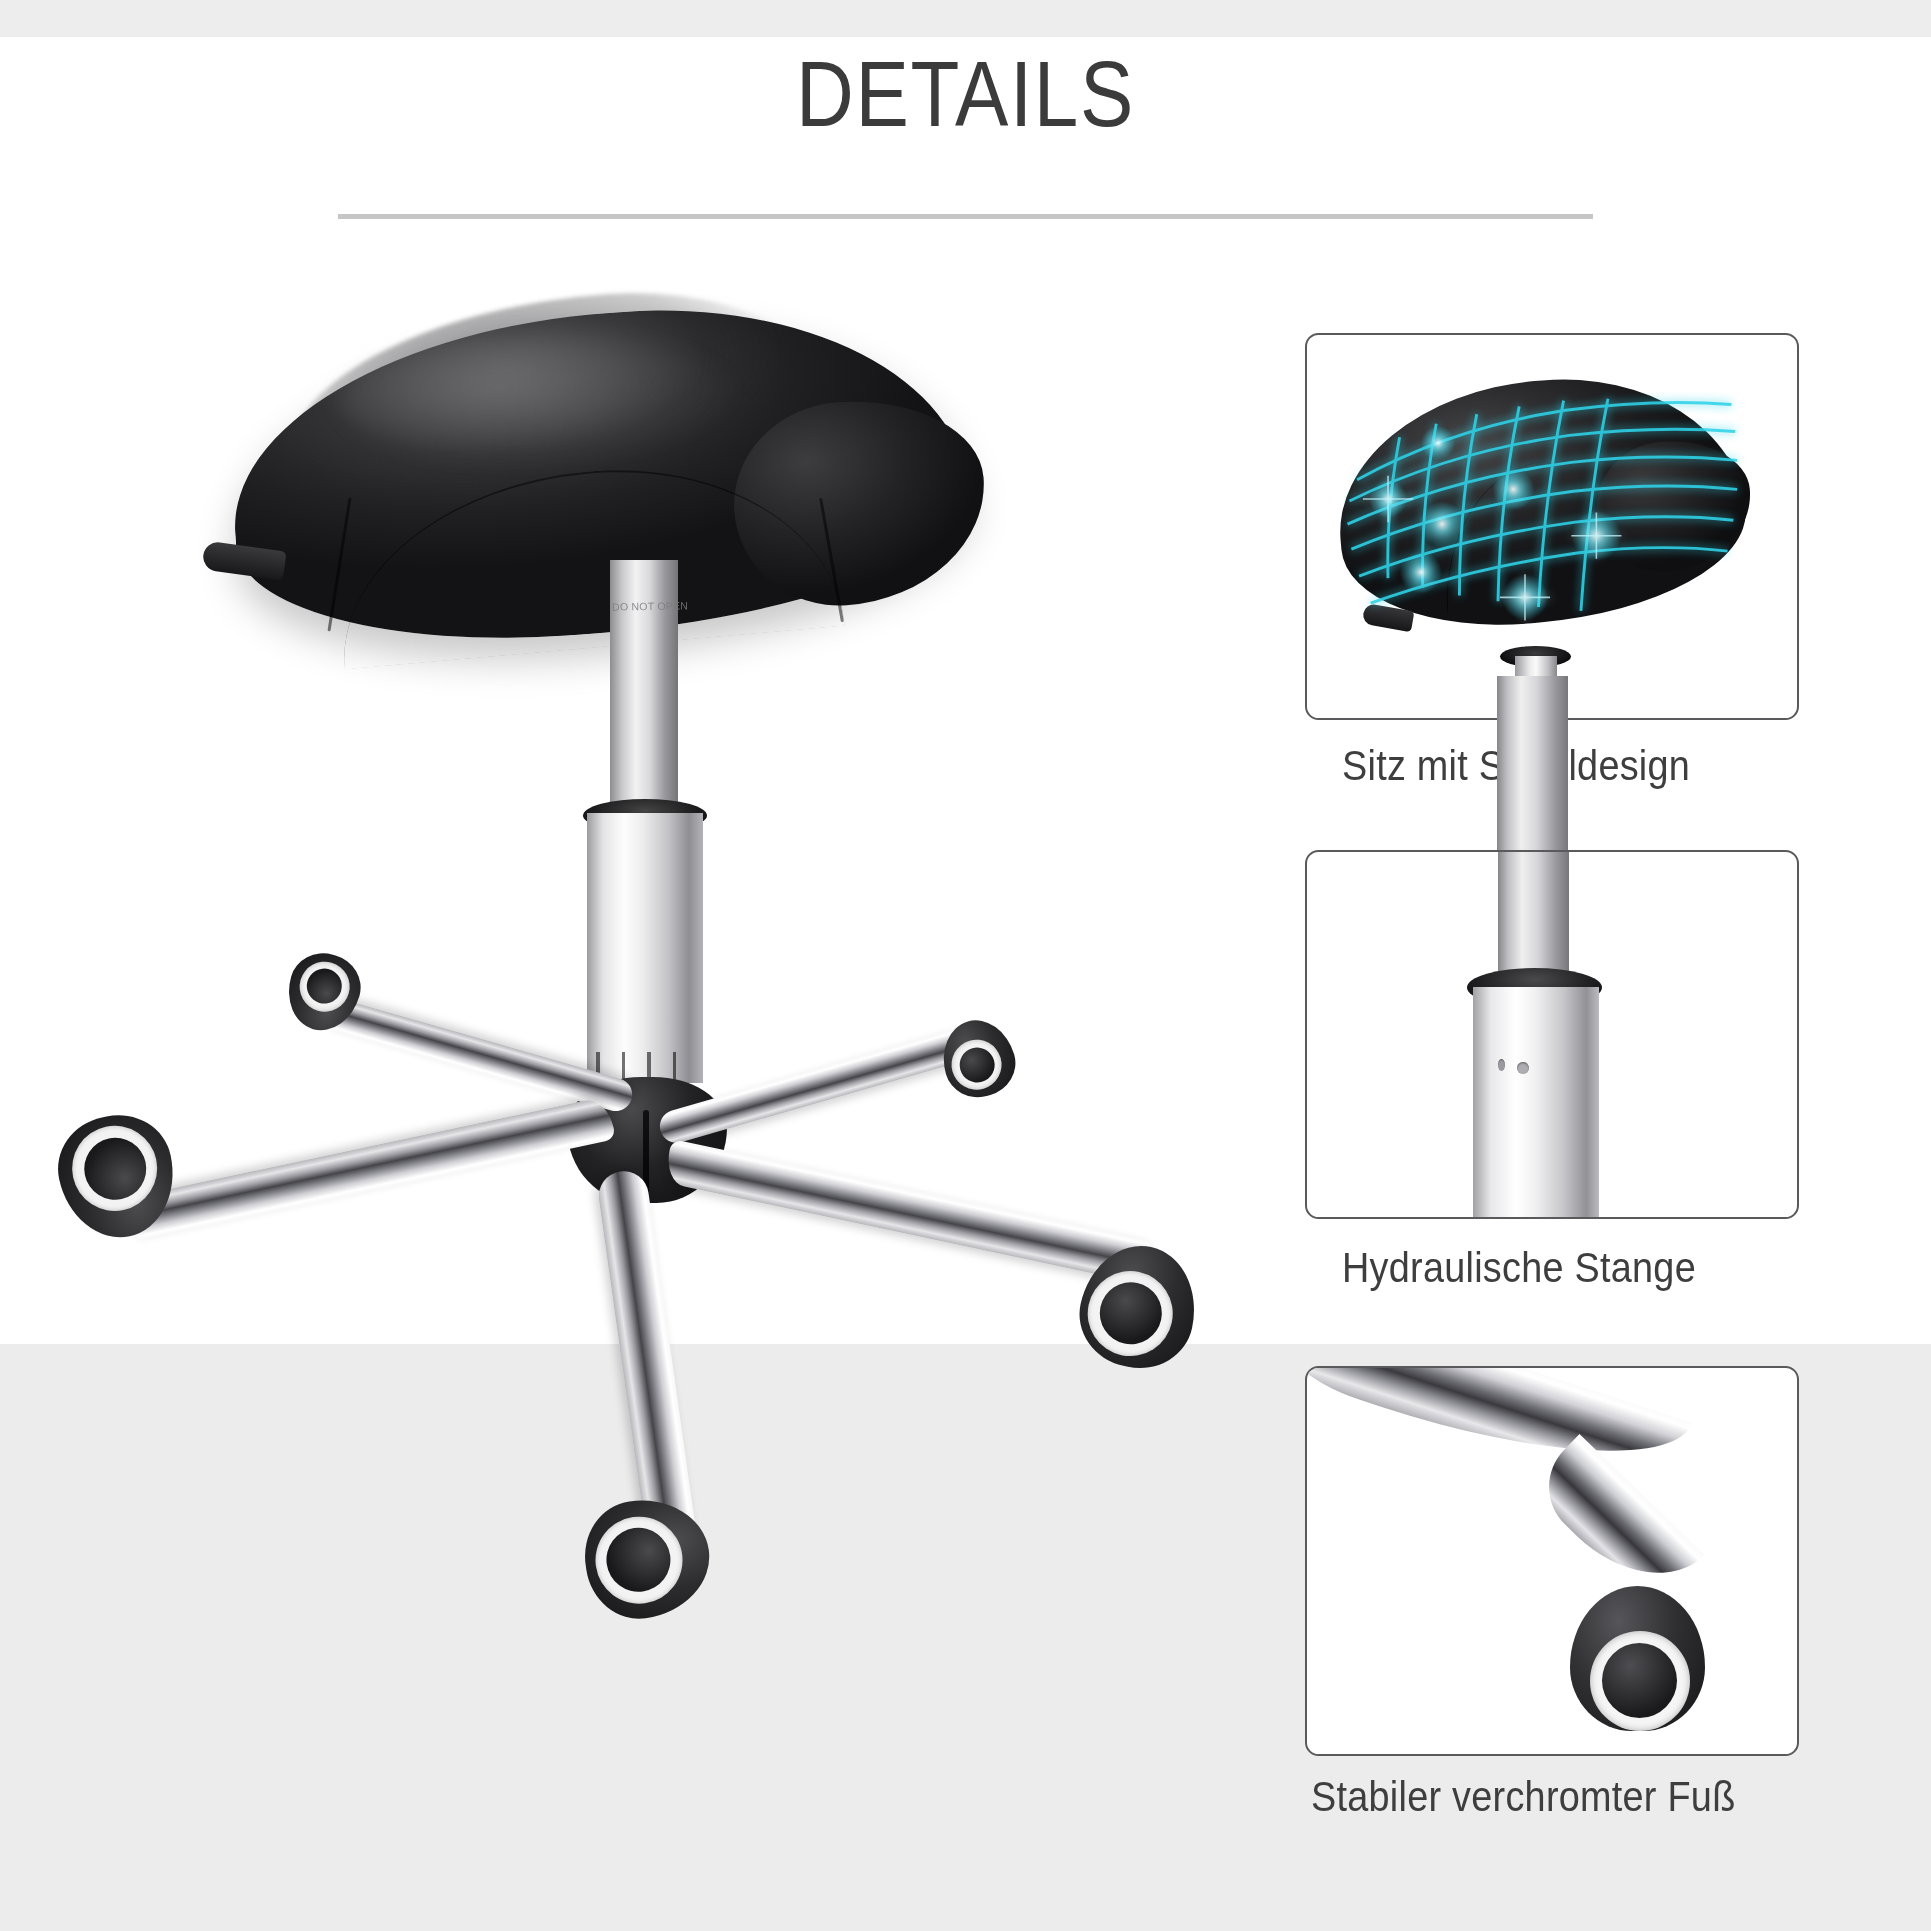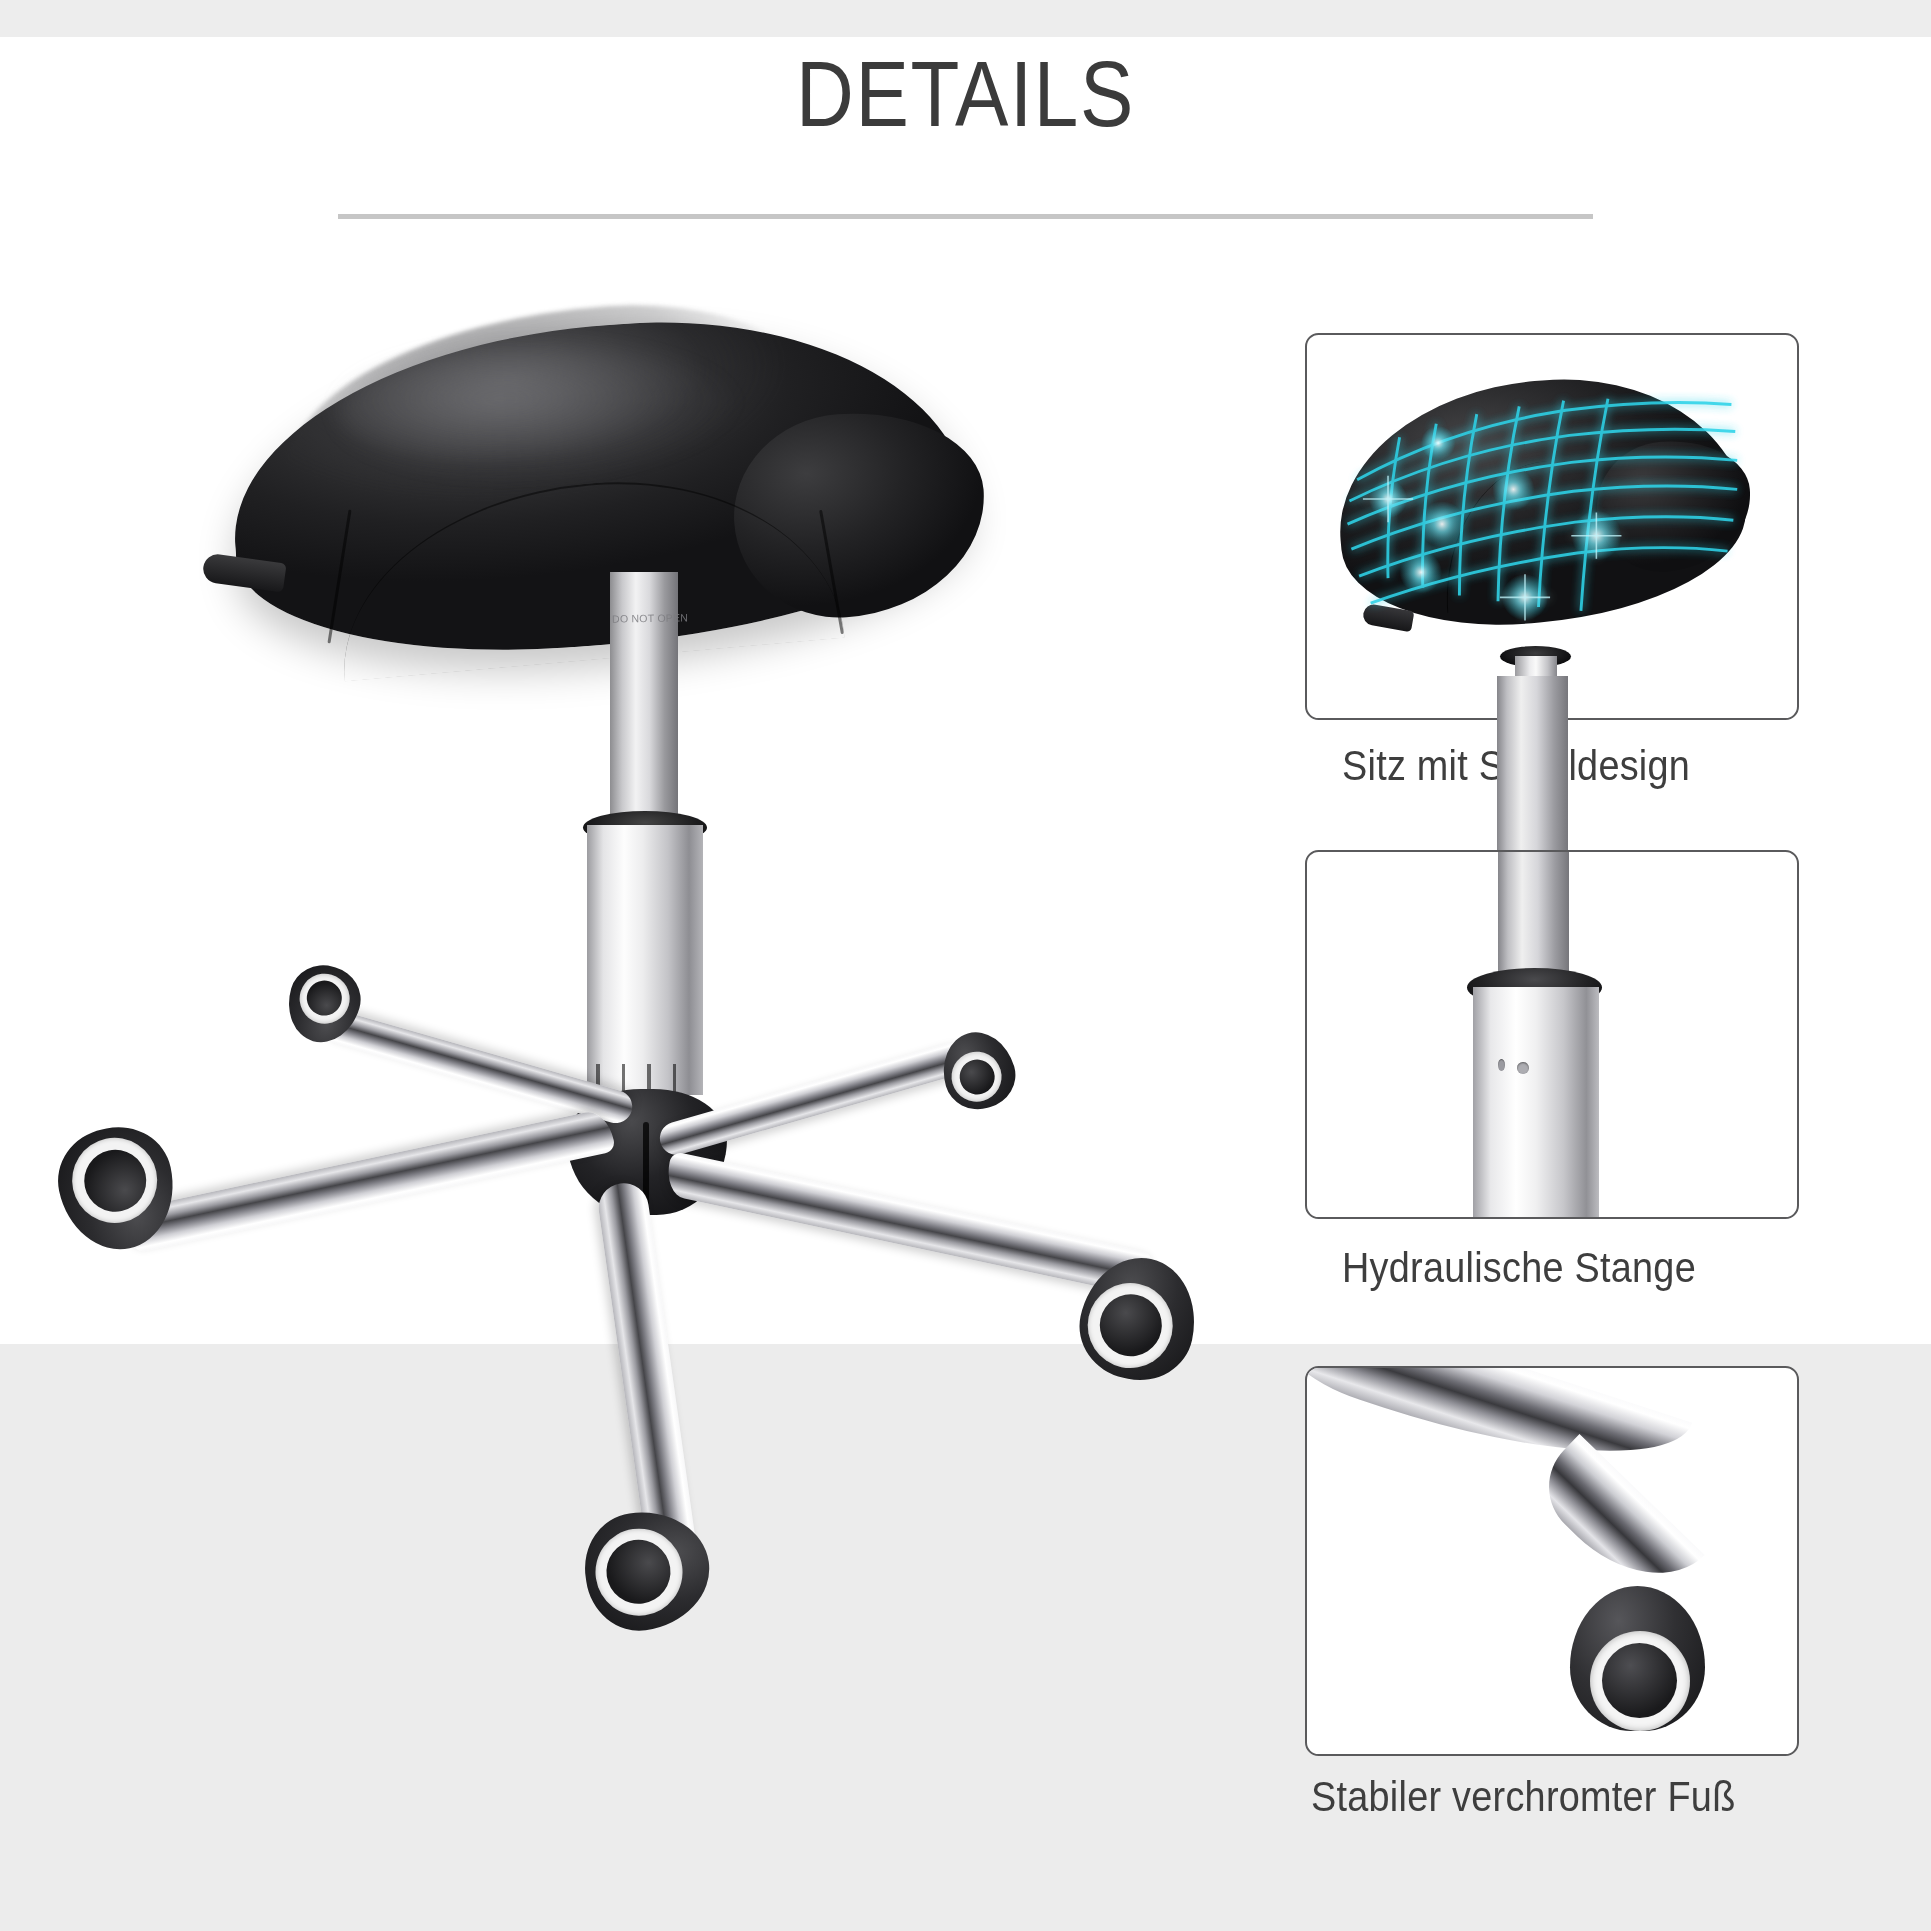--- a/index.html
+++ b/index.html
@@ -50,21 +50,21 @@
   .title-rule {
     position: absolute;
     left: 338px; top: 214px;
     width: 1255px; height: 4.8px;
     background: #c6c6c6;
   }
 
   
   .hero {
     position: absolute;
-    left: 19.3px; top: 253px;
+    left: 19.3px; top: 241px;
     width: 1217px; height: 1188px;
   }
 
   
   .seat-wrap {
     position: absolute;
     left: 174px; top: 14.5px;
     width: 811px; height: 406px;
   }
   .seat-body {

